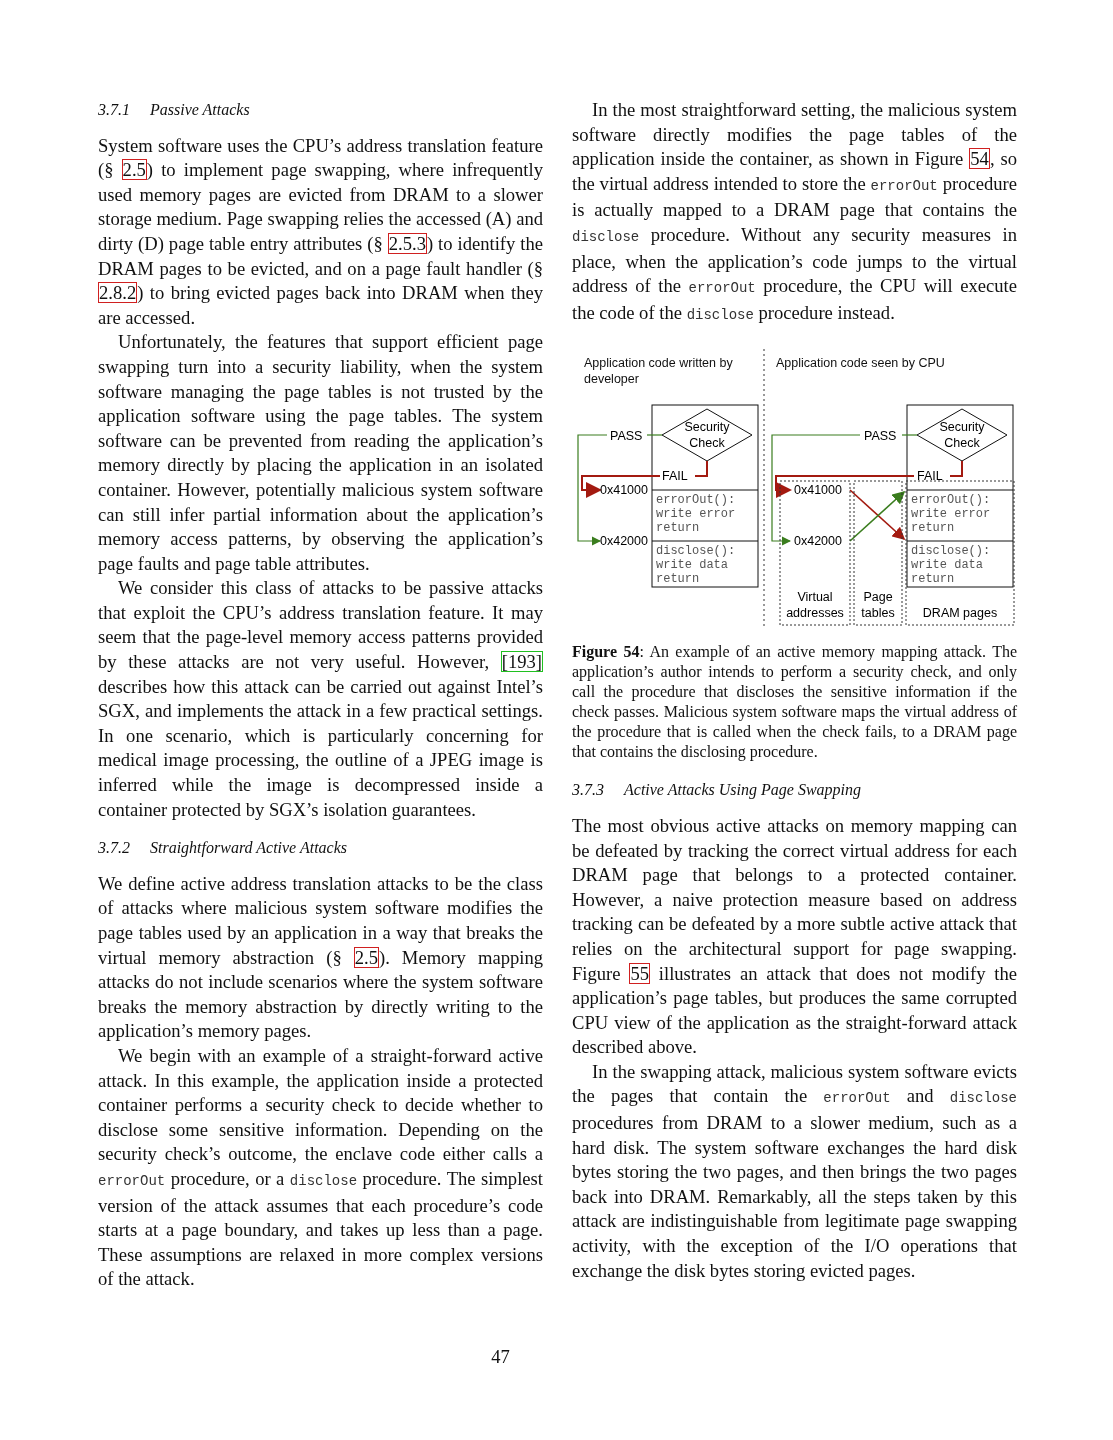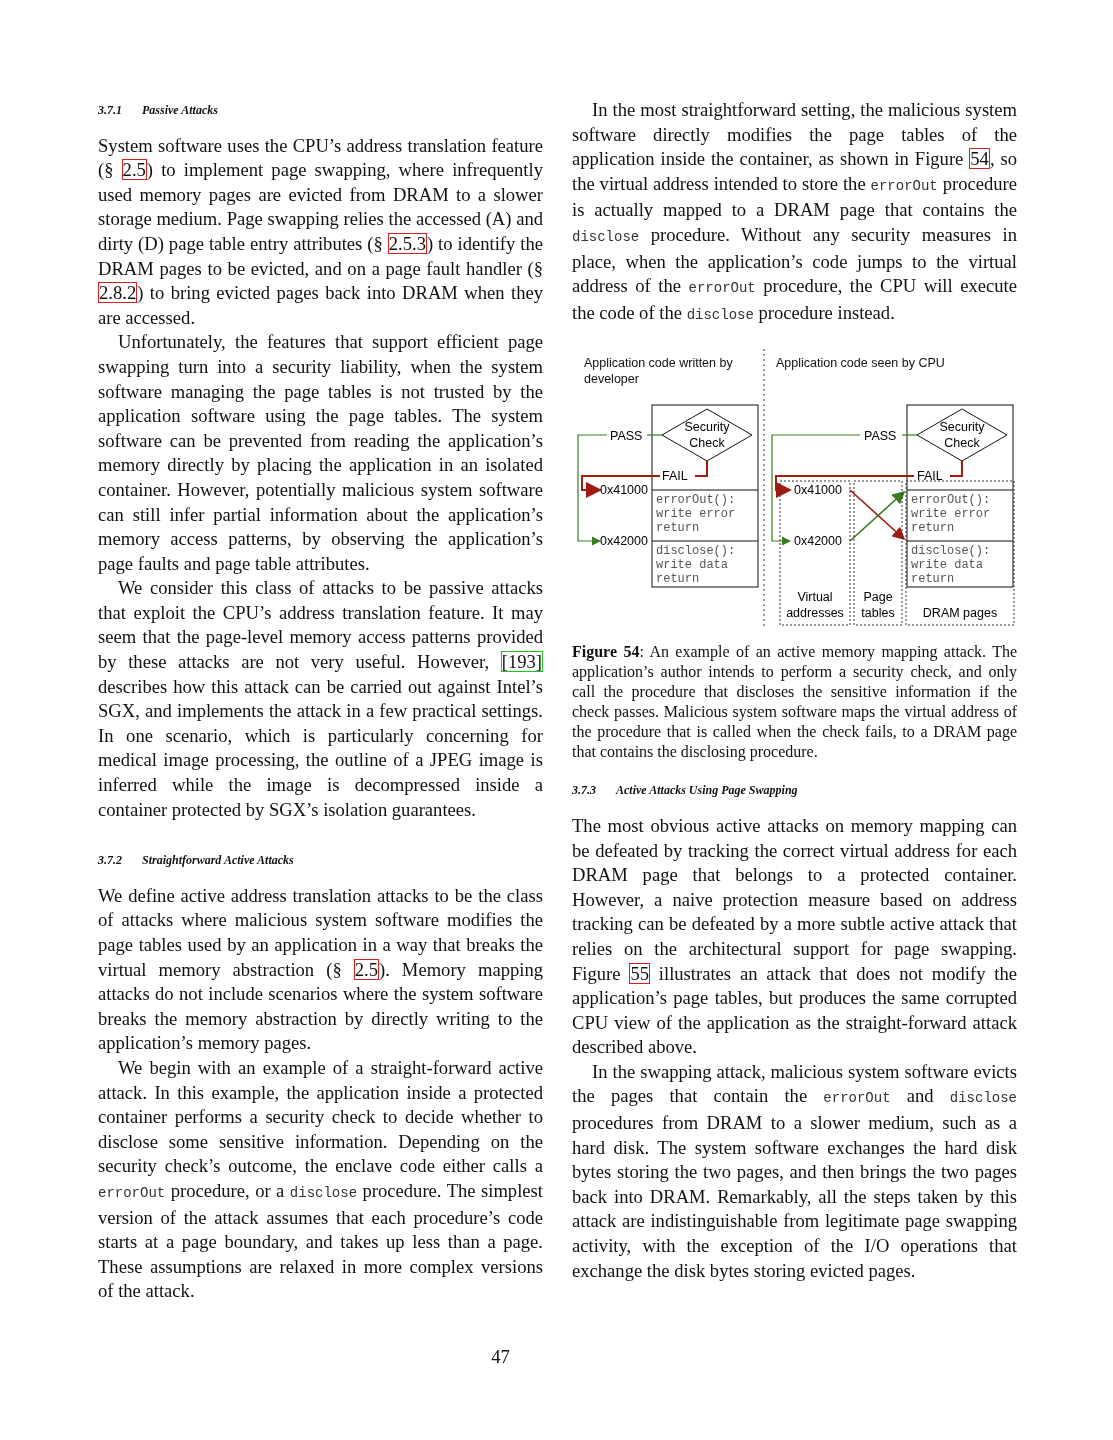--- a/index.html
+++ b/index.html
@@ -1,40 +1,40 @@
 <!DOCTYPE html>
 <html><head>
 <meta charset="utf-8">
 <style>
   html, body { margin: 0; padding: 0; background: #fff; }
   body { width: 1113px; height: 1440px; position: relative; font-family: "Liberation Serif", serif; color: #111; }
   .col { position: absolute; top: 98px; width: 445px; font-size: 18.6px; line-height: 24.6px; }
   .col.left { left: 98px; }
   .col.right { left: 572px; }
-  .sec { font-style: italic; font-size: 12px; margin: 0 0 11px 0; font-weight: bold; }
+  .sec { font-style: italic; font-size: 16px; margin: 0 0 11px 0; }
   .sec .num { margin-right: 20px; }
   p { margin: 0; text-align: justify; hyphens: manual; }
   p.ind { text-indent: 20px; }
   .mono { font-family: "Liberation Mono", monospace; font-size: 14px; color: #333; }
   .ref { outline: 1.5px solid #d02020; outline-offset: -1px; padding: 0 1px; }
   .cite { outline: 1.5px solid #20c020; outline-offset: -1px; padding: 0 1px; }
   .fig { position: relative; width: 445px; height: 285px; margin-top: 22px; font-family: "Liberation Sans", sans-serif; text-align: center; }
   .caption { font-size: 16px; line-height: 20px; margin-top: 8px; text-align: justify; }
   .caption b { font-weight: bold; }
   .pagenum { position: absolute; top: 1346px; left: 0; width: 1001px; text-align: center; font-size: 18.6px; }
 </style>
 </head>
 <body>
 
 <div class="col left">
   <div class="sec"><span class="num">3.7.1</span><span>Passive Attacks</span></div>
   <p><span>System software uses the CPU’s address translation feature (§ </span><a class="ref">2.5</a><span>) to implement page swapping, where infrequently used memory pages are evicted from DRAM to a slower storage medium. Page swapping relies the accessed (A) and dirty (D) page table entry attributes (§ </span><a class="ref">2.5.3</a><span>) to identify the DRAM pages to be evicted, and on a page fault handler (§ </span><a class="ref">2.8.2</a><span>) to bring evicted pages back into DRAM when they are accessed.</span></p>
   <p class="ind">Unfortunately, the features that support efficient page swapping turn into a security liability, when the system software managing the page tables is not trusted by the application software using the page tables. The system software can be prevented from reading the application’s memory directly by placing the application in an isolated container. However, potentially malicious system software can still infer partial information about the application’s memory access patterns, by observing the application’s page faults and page table attributes.</p>
   <p class="ind"><span>We consider this class of attacks to be passive attacks that exploit the CPU’s address translation feature. It may seem that the page-level memory access patterns provided by these attacks are not very useful. However, </span><a class="cite">[193]</a><span> describes how this attack can be carried out against Intel’s SGX, and implements the attack in a few practical settings. In one scenario, which is particularly concerning for medical image processing, the outline of a JPEG image is inferred while the image is decompressed inside a container protected by SGX’s isolation guarantees.</span></p>
-  <div class="sec" style="margin-top:26px"><span class="num">3.7.2</span><span>Straightforward Active Attacks</span></div>
+  <div class="sec" style="margin-top:14px"><span class="num">3.7.2</span><span>Straightforward Active Attacks</span></div>
   <p><span>We define active address translation attacks to be the class of attacks where malicious system software modifies the page tables used by an application in a way that breaks the virtual memory abstraction (§ </span><a class="ref">2.5</a><span>). Memory mapping attacks do not include scenarios where the system software breaks the memory abstraction by directly writing to the application’s memory pages.</span></p>
   <p class="ind"><span>We begin with an example of a straight-forward active attack. In this example, the application inside a protected container performs a security check to decide whether to disclose some sensitive information. Depending on the security check’s outcome, the enclave code either calls a </span><span class="mono">errorOut</span><span> procedure, or a </span><span class="mono">disclose</span><span> procedure. The simplest version of the attack assumes that each procedure’s code starts at a page boundary, and takes up less than a page. These assumptions are relaxed in more complex versions of the attack.</span></p>
 </div>
 
 <div class="col right">
   <p class="ind"><span>In the most straightforward setting, the malicious system software directly modifies the page tables of the application inside the container, as shown in Figure </span><a class="ref">54</a><span>, so the virtual address intended to store the </span><span class="mono">errorOut</span><span> procedure is actually mapped to a DRAM page that contains the </span><span class="mono">disclose</span><span> procedure. Without any security measures in place, when the application’s code jumps to the virtual address of the </span><span class="mono">errorOut</span><span> procedure, the CPU will execute the code of the </span><span class="mono">disclose</span><span> procedure instead.</span></p>
 
   <div class="fig">
     <svg width="445" height="285" viewBox="0 0 445 285" style="font-family:'Liberation Sans',sans-serif">
       <defs>

